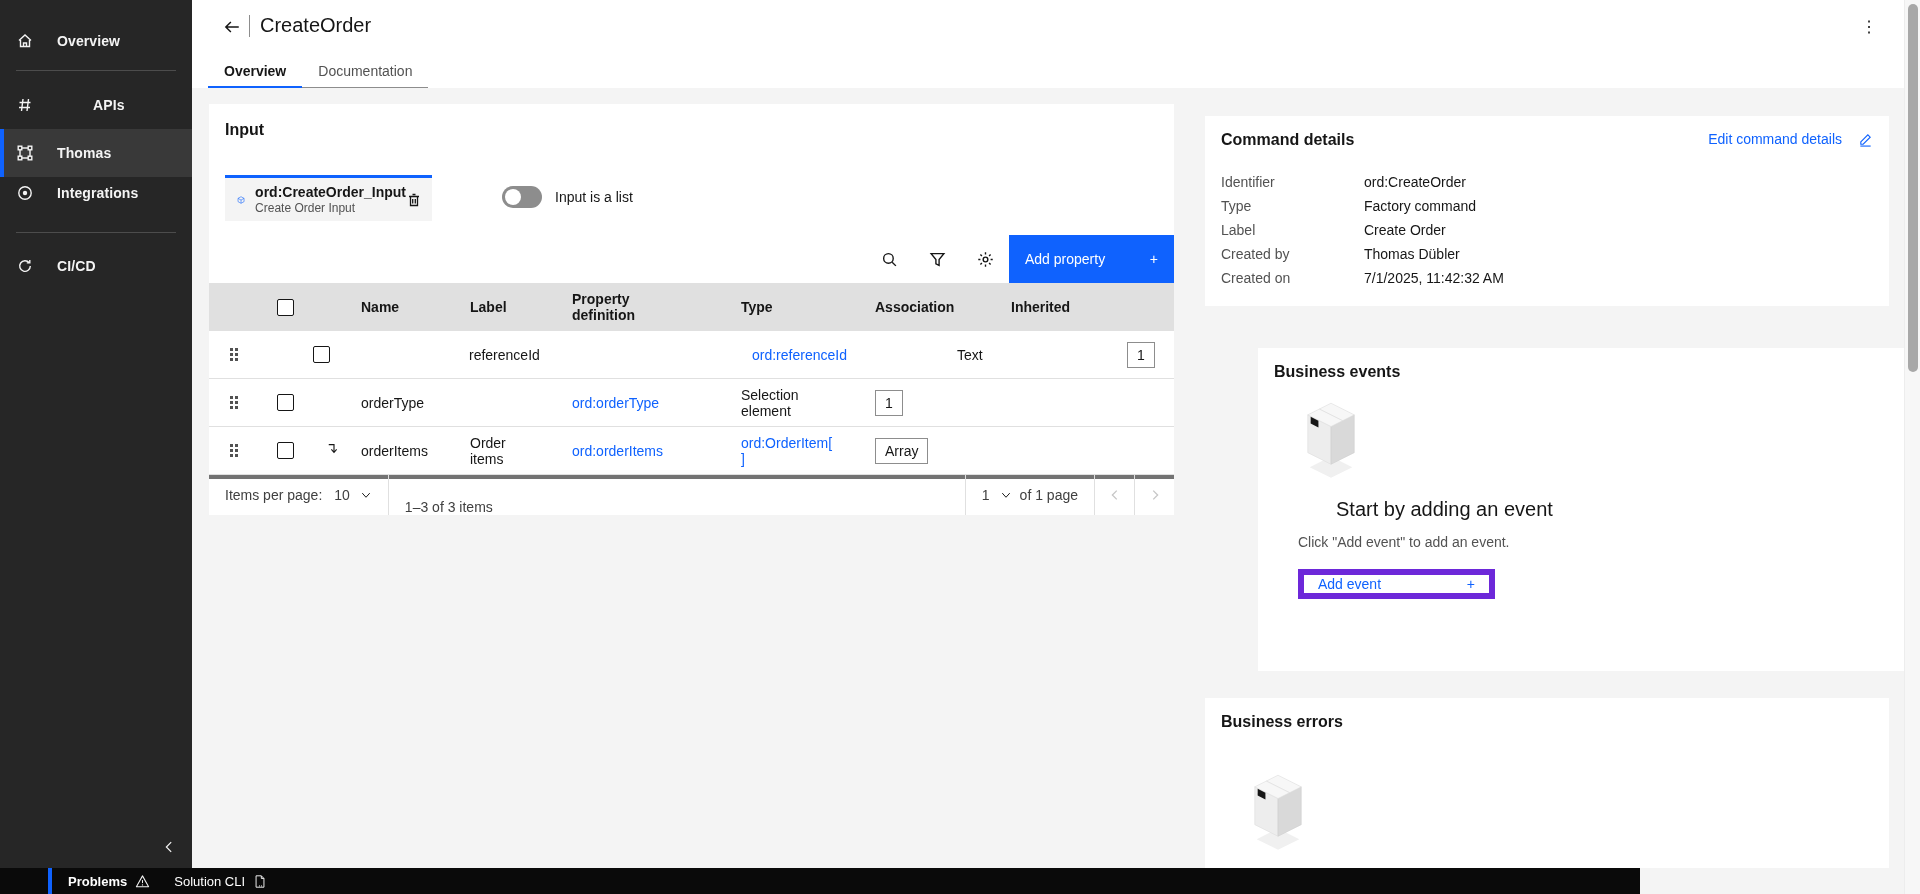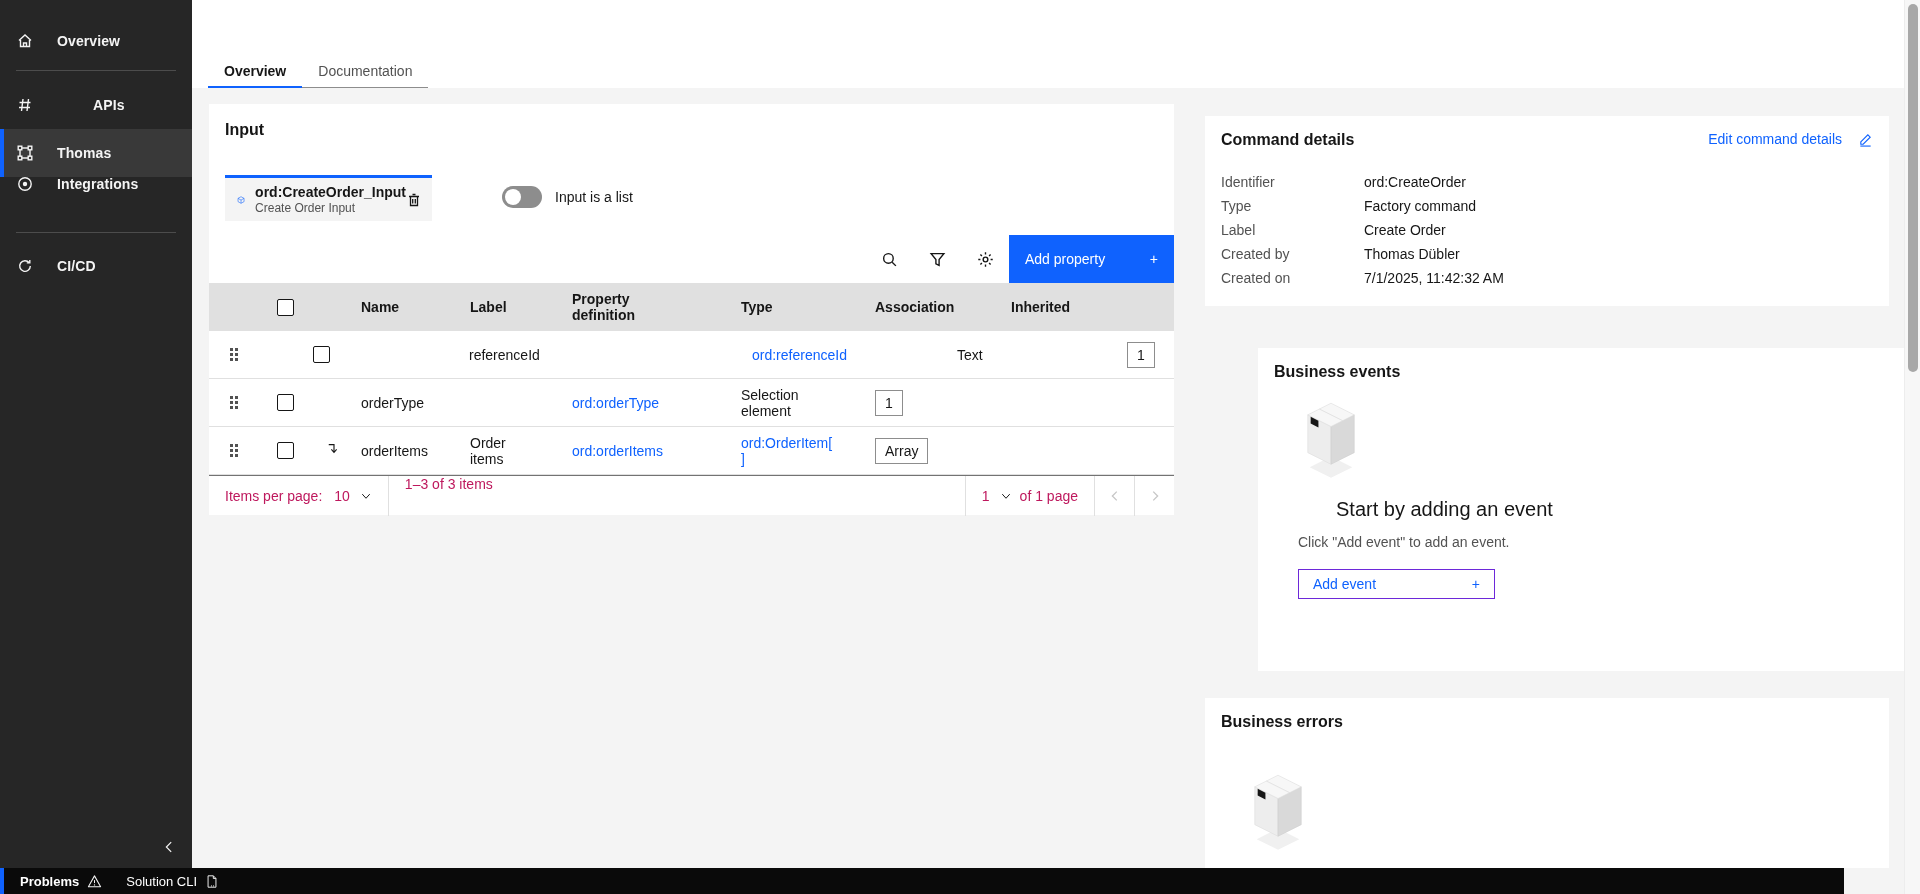--- a/index.html
+++ b/index.html
@@ -60,21 +60,21 @@
   .cell.wrap2 { max-width:82px; }
   .cell.label-wrap { max-width:62px; }
   .link { color:#0f62fe; cursor:pointer; text-decoration:none;margin-top:45px; }
   .drag-handle { padding-left:21px; cursor:grab; }
   .dots { display:grid; grid-template-columns:3px 3px; grid-gap:2px; }
   .dots i { width:3px; height:3px; background:#525252; display:block; }
   .cbx { width:17px; height:17px; border:1.6px solid #161616; border-radius:2px; background:#fff; margin-left:8px; cursor:pointer; }
   .assoc-box { display:inline-block; border:1px solid #8d8d8d; background:#fff; padding:4px 9px; font-size:14px; color:#161616; }
   .subarrow { padding-left:12px; }
 
-  .pagination { position:absolute; left:0; top:371px; width:965px; height:40px; border-top:1px solid #737373; display:flex; align-items:flex-start; font-size:14px; color:#be185d; }
+  .pagination { position:absolute; left:0; top:371px; width:965px; height:40px; border-top:4px solid #737373; display:flex; align-items:flex-end; font-size:14px; color:#404040; }
   .pg-sep { width:1px; height:40px; background:#e0e0e0; }
   .pg-left { display:flex; align-items:center; padding:0 16px; height:40px; }
   .pg-select { display:flex; align-items:center; gap:10px; margin-left:12px; cursor:pointer; }
   .pg-range { padding:0 16px; flex:1; }
   .pg-page { display:flex; align-items:center; padding:0 16px; gap:8px; height:40px; }
   .pg-nav { width:40px; height:40px; display:flex; align-items:center; justify-content:center; border-left:1px solid #e0e0e0; cursor:default; }
 
   
   .cmd-card { left:1013px; top:116px; width:684px; height:190px; }
   .cmd-title { position:absolute; left:16px; top:15px; }
@@ -82,28 +82,28 @@
   .cmd-fields { position:absolute; left:16px; top:54px; }
   .cmd-row { display:flex; height:24px; align-items:center; }
   .cmd-label { width:143px; color:#525252; font-size:14px; }
   .cmd-value { color:#161616; font-size:14px; }
 
   .events-card { left:1066px; top:348px; width:684px; height:323px; }
   .errors-card { left:1013px; top:698px; width:684px; height:240px; }
   .empty-illustration { position:absolute; left:42px; top:52px; }
   .empty-title { position:absolute; left:40px; top:150px; font-size:20px; font-weight:400; color:#161616;margin-left:38px; }
   .empty-hint { position:absolute; left:40px; top:186px; font-size:14px; color:#525252; }
-  .add-event-btn { position:absolute; left:40px; top:221px; width:197px; height:30px; background:#ffffff; border:1px solid #6d28d9; color:#0f62fe; font-family:inherit; font-size:14px; display:flex; align-items:center; justify-content:space-between; padding:0 14px; cursor:pointer; }
+  .add-event-btn { position:absolute; left:40px; top:221px; width:197px; height:30px; background:#ffffff; border:6px solid #6d28d9; color:#0f62fe; font-family:inherit; font-size:14px; display:flex; align-items:center; justify-content:space-between; padding:0 14px; cursor:pointer; }
 
   
   .scrollbar { position:absolute; right:0; top:0; width:16px; height:894px; background:#f7f7f7; border-left:1px solid #ededed; }
   .scroll-thumb { position:absolute; left:3px; top:4px; width:10px; height:368px; border-radius:5px; background:#a8a8a8; cursor:pointer; }
 
   
-  .statusbar { position:absolute; left:0; top:868px; width:1844px; height:26px; background:#0a0a0a; display:flex; align-items:center; }
+  .statusbar { position:absolute; left:0; top:868px; width:1640px; height:26px; background:#0a0a0a; display:flex; align-items:center;padding-left:48px; }
   .status-accent { width:4px; height:26px; background:#0f62fe; }
   .status-item { display:flex; align-items:center; gap:8px; color:#ffffff; font-size:13px; padding:0 12px; height:26px; cursor:pointer; }
   .status-item.bold { font-weight:700; margin-left:4px; }
 </style>
 </head>
 <body>
 
 <nav class="sidebar">
   <div class="side-item" style="top:17px;">
     <span class="s-icon">
@@ -129,21 +129,21 @@
       <svg class="wicon" width="16" height="16" viewBox="0 0 16 16">
           <rect x="3" y="3" width="10" height="10"></rect>
           <rect x="1.2" y="1.2" width="3.6" height="3.6" fill="#393939"></rect>
           <rect x="11.2" y="1.2" width="3.6" height="3.6" fill="#393939"></rect>
           <rect x="1.2" y="11.2" width="3.6" height="3.6" fill="#393939"></rect>
           <rect x="11.2" y="11.2" width="3.6" height="3.6" fill="#393939"></rect>
         </svg>
     </span>
     <span class="s-label">Thomas</span>
   </div>
-  <div class="side-item" style="top:160px;">
+  <div class="side-item" style="top:169px;">
     <span class="s-icon">
       <svg class="wicon" width="16" height="16" viewBox="0 0 16 16">
           <circle cx="8" cy="8" r="6.2"></circle>
           <circle cx="8" cy="8" r="2.2" fill="#f4f4f4" stroke="none"></circle>
         </svg>
     </span>
     <span class="s-label">Integrations</span>
   </div>
   <div class="side-divider" style="top:232px;"></div>
   <div class="side-item" style="top:242px;">
@@ -158,20 +158,30 @@
   <div class="side-collapse">
     <svg class="wicon" width="14" height="14" viewBox="0 0 16 16">
         <path d="M10.5 2.5 5 8l5.5 5.5"></path>
       </svg>
   </div>
 </nav>
 
 <div class="main">
 
   <div class="topbar">
+    <div class="header-row">
+      <div class="back-btn">
+        <svg class="dicon" width="18" height="18" viewBox="0 0 16 16">
+            <path d="M14 8H2.5M7 3.5 2.5 8 7 12.5"></path>
+          </svg>
+      </div>
+      <div class="title-sep"></div>
+      <div class="page-title">CreateOrder</div>
+      <div class="kebab">⋮</div>
+    </div>
     <div class="tabs">
       <div class="tab active">Overview</div>
       <div class="tab">Documentation</div>
     </div>
   </div>
 
   <section class="card input-card">
     <h2 class="card-title input-title">Input</h2>
 
     <div class="input-tile">

